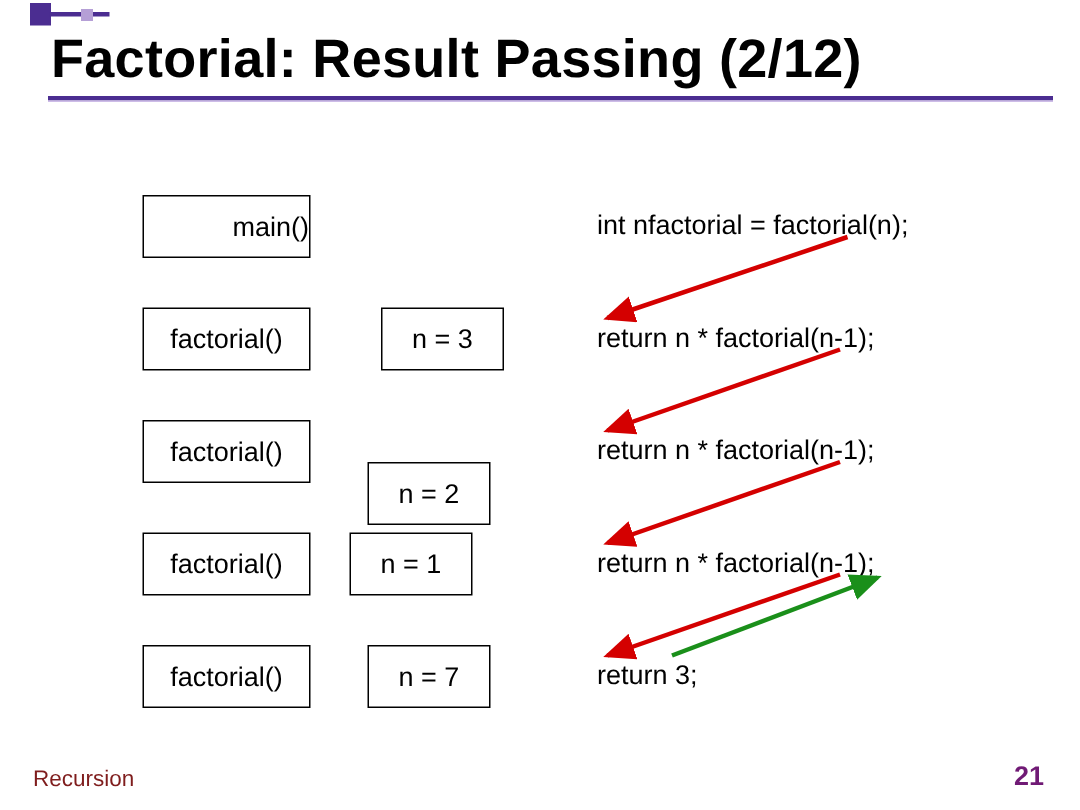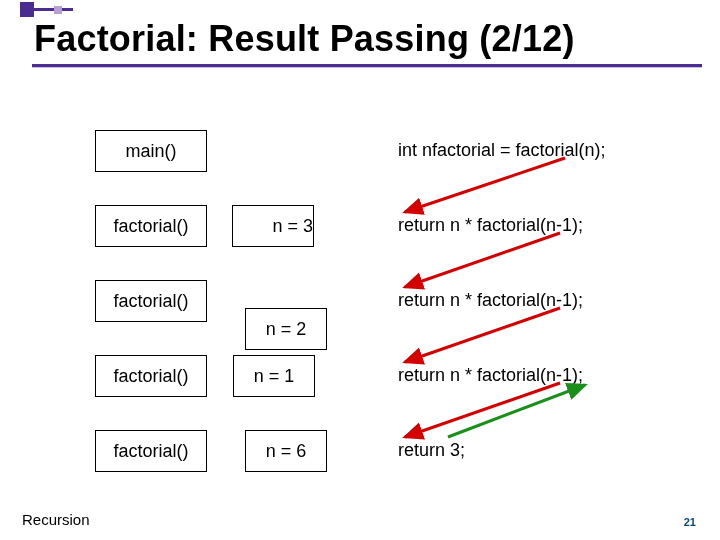--- a/index.html
+++ b/index.html
@@ -109,56 +109,56 @@
     position: absolute;
     left: 0; top: 0;
     width: 720px; height: 540px;
     pointer-events: none;
   }
   .footer-left {
     position: absolute;
     left: 22px;
     bottom: 12px;
     font-size: 15px;
-    color: #000000;
+    color: #7f1d1d;
   }
   .footer-right {
     position: absolute;
     right: 24px;
     bottom: 12px;
-    font-size: 11px;
+    font-size: 18px;
     font-weight: bold;
-    color: #0c4a6e;
+    color: #701a75;
   }
 </style>
 </head>
 <body>
 
 <div class="slide">
   <div class="decor">
     <div class="bar-big"></div>
     <div class="rule"></div>
     <div class="bar-small"></div>
   </div>
 
   <div class="title">Factorial: Result Passing (2/12)</div>
   <div class="title-underline"></div>
 
   <div class="row" style="top:130px">
-    <div class="cell-func" style="left:95px;">
+    <div class="cell-func" style="left:95px;justify-content:flex-end;">
       <span>main()</span>
     </div>
     <div class="stmt" style="left:368px;">int nfactorial = factorial(n);</div>
   </div>
 
   <div class="row" style="top:205px">
     <div class="cell-func" style="left:95px;">
       <span>factorial()</span>
     </div>
-    <div class="cell-n" style="left:232px;justify-content:flex-end;">
+    <div class="cell-n" style="left:254px;">
       <span>n = 3</span>
     </div>
     <div class="stmt" style="left:368px;">return n * factorial(n-1);</div>
   </div>
 
   <div class="row" style="top:280px">
     <div class="cell-func" style="left:95px;">
       <span>factorial()</span>
     </div>
     <div class="cell-n" style="left:245px;margin-top:28px;">
@@ -175,21 +175,21 @@
       <span>n = 1</span>
     </div>
     <div class="stmt" style="left:368px;">return n * factorial(n-1);</div>
   </div>
 
   <div class="row" style="top:430px">
     <div class="cell-func" style="left:95px;">
       <span>factorial()</span>
     </div>
     <div class="cell-n" style="left:245px;">
-      <span>n = 6</span>
+      <span>n = 7</span>
     </div>
     <div class="stmt" style="left:368px;">return 3;</div>
   </div>
 
   <svg class="arrows" width="720" height="540">
     <defs>
       <marker id="redhead" markerWidth="8" markerHeight="8" refX="6" refY="3" orient="auto" markerUnits="strokeWidth">
         <path d="M0,0 L7,3 L0,6 Z" fill="#d40000"></path>
       </marker>
       <marker id="greenhead" markerWidth="8" markerHeight="8" refX="6" refY="3" orient="auto" markerUnits="strokeWidth">

